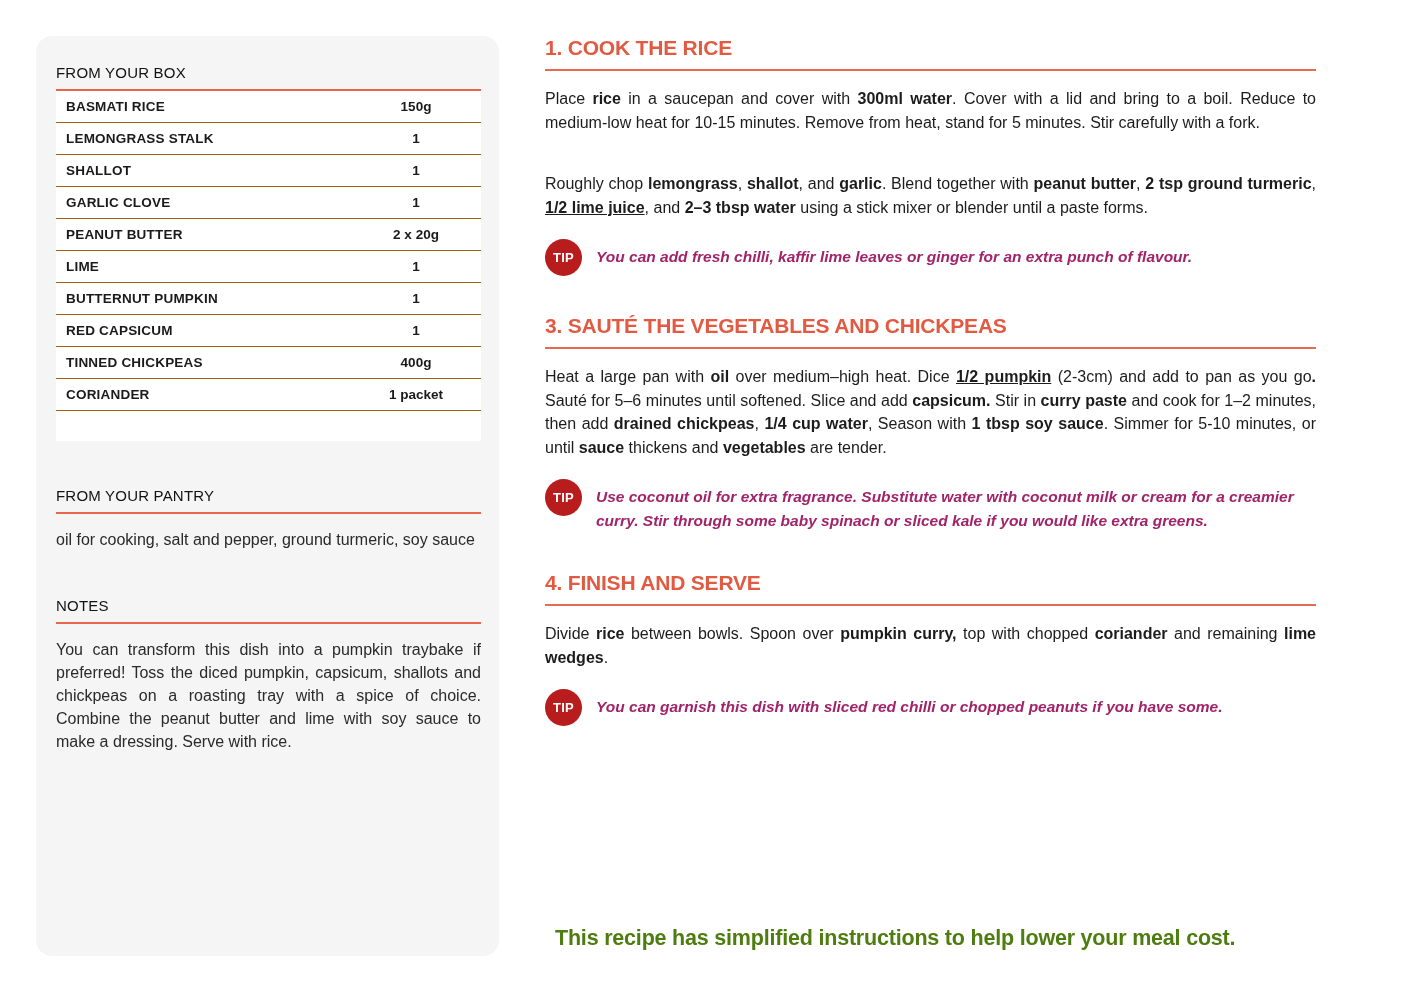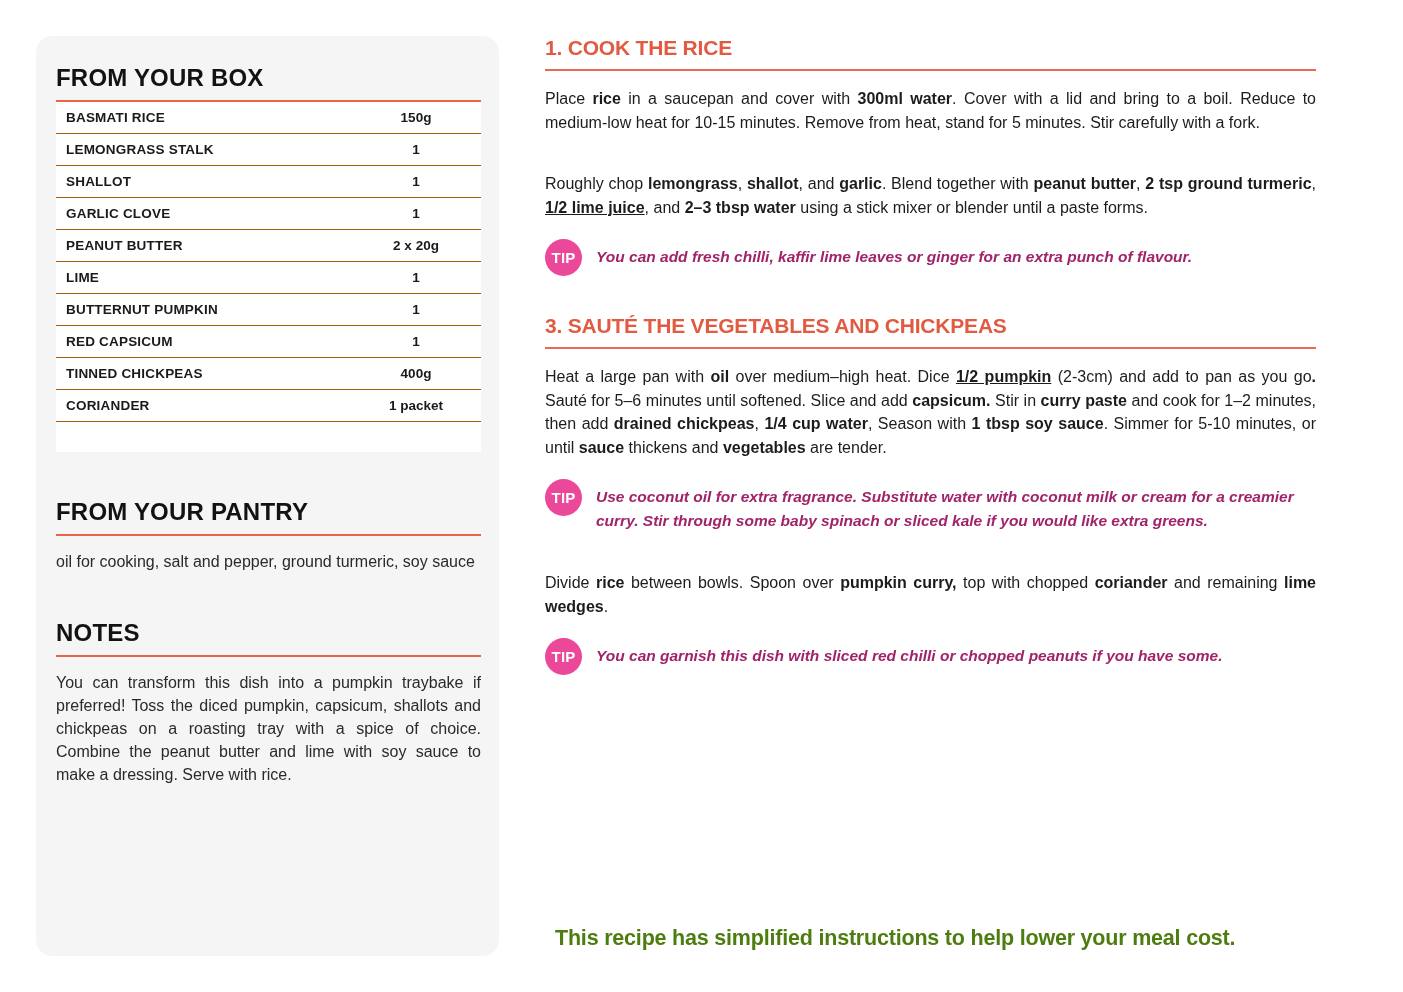--- a/index.html
+++ b/index.html
@@ -2,42 +2,42 @@
 <html><head>
 <meta charset="utf-8">
 <style>
   * { margin:0; padding:0; box-sizing:border-box; }
   html,body { width:1403px; height:992px; background:#ffffff;
     font-family:"Liberation Sans", sans-serif; color:#1d1d1f; overflow:hidden; }
 
   
   .panel { position:absolute; left:36px; top:36px; width:463px; height:920px;
     background:#f5f5f6; border-radius:16px; padding:28px 18px 0 20px; }
-  .side-title { font-size:24px; font-weight:700; color:#121212; letter-spacing:.2px; }
+  .side-title { font-size:15px; font-weight:400; color:#121212; letter-spacing:.2px; }
   .side-rule { height:2px; background:#e8654c; margin-top:8px; }
   .box-table { background:#ffffff; }
   .box-row { display:flex; align-items:center; border-bottom:1px solid #a16207;
     padding:8px 0 8px 10px; }
   .box-name { flex:1; font-size:13.5px; font-weight:700; color:#1a1a1a; letter-spacing:.2px; }
   .box-qty { width:130px; text-align:center; font-size:13.5px; font-weight:700; color:#1a1a1a; }
   .box-spacer { height:30px; background:#ffffff; }
   .side-section { margin-top:46px; }
   .side-body { margin-top:14px; font-size:16px; line-height:23px; color:#2a2a2a;
     text-align:justify; }
 
   
   .main { position:absolute; left:545px; top:36px; width:771px; }
   .step { margin-bottom:38px; }
   .step-title { color:#e15a41; font-size:21px; font-weight:700; letter-spacing:-.2px;
     padding-bottom:9px; border-bottom:2px solid #e86a52; }
   .step-body { margin-top:16px; font-size:16px; line-height:23.5px; color:#1c1c1c;
     text-align:justify; }
   .tip { display:flex; align-items:flex-start; gap:14px; margin-top:20px; }
   .tip-badge { flex:none; width:37px; height:37px; border-radius:50%;
-    background:#ec4899; color:#ffffff; font-weight:700; font-size:15px;
+    background:#b91c1c; color:#ffffff; font-weight:700; font-size:13px;
     display:flex; align-items:center; justify-content:center; letter-spacing:.2px; }
   .tip-text { color:#a12369; font-weight:700; font-style:italic; font-size:15.5px;
     line-height:24px; padding-top:6px; }
   .footer-note { position:absolute; left:555px; top:926px; width:790px;
     color:#4d7c0f; font-size:21.5px; font-weight:700; letter-spacing:-.2px; }
 </style>
 </head>
 <body>
 
 <aside class="panel">
@@ -120,20 +120,21 @@
   <section class="step">
     <h3 class="step-title">3. SAUTÉ THE VEGETABLES AND CHICKPEAS</h3>
     <p class="step-body">Heat a large pan with <span style="font-weight: 700;">oil</span> over medium–high heat. Dice <span style="font-weight: 700; text-decoration: underline;">1/2 pumpkin</span> (2-3cm) and add to pan as you go<span style="font-weight: 700;">.</span>  Sauté for 5–6 minutes until softened. Slice and add <span style="font-weight: 700;">capsicum.</span> Stir in <span style="font-weight: 700;">curry paste</span> and cook for 1–2 minutes, then add <span style="font-weight: 700;">drained chickpeas</span>, <span style="font-weight: 700;">1/4 cup water</span>, Season with <span style="font-weight: 700;">1 tbsp soy sauce</span>. Simmer for 5-10 minutes, or until <span style="font-weight: 700;">sauce</span> thickens and <span style="font-weight: 700;">vegetables</span> are tender.</p>
     <div class="tip">
       <div class="tip-badge">TIP</div>
       <div class="tip-text">Use coconut oil for extra fragrance. Substitute water with coconut milk or cream for a creamier curry. Stir through some baby spinach or sliced kale if you would like extra greens.</div>
     </div>
   </section>
 
   <section class="step">
+    <h3 class="step-title">4. FINISH AND SERVE</h3>
     <p class="step-body">Divide <span style="font-weight: 700;">rice</span> between bowls. Spoon over <span style="font-weight: 700;">pumpkin curry,</span> top with chopped <span style="font-weight: 700;">coriander</span> and remaining <span style="font-weight: 700;">lime wedges</span>.</p>
     <div class="tip">
       <div class="tip-badge">TIP</div>
       <div class="tip-text">You can garnish this dish with sliced red chilli or chopped peanuts if you have some.</div>
     </div>
   </section>
 
 </main>
 
 <div class="footer-note">This recipe has simplified instructions to help lower your meal cost.</div>

